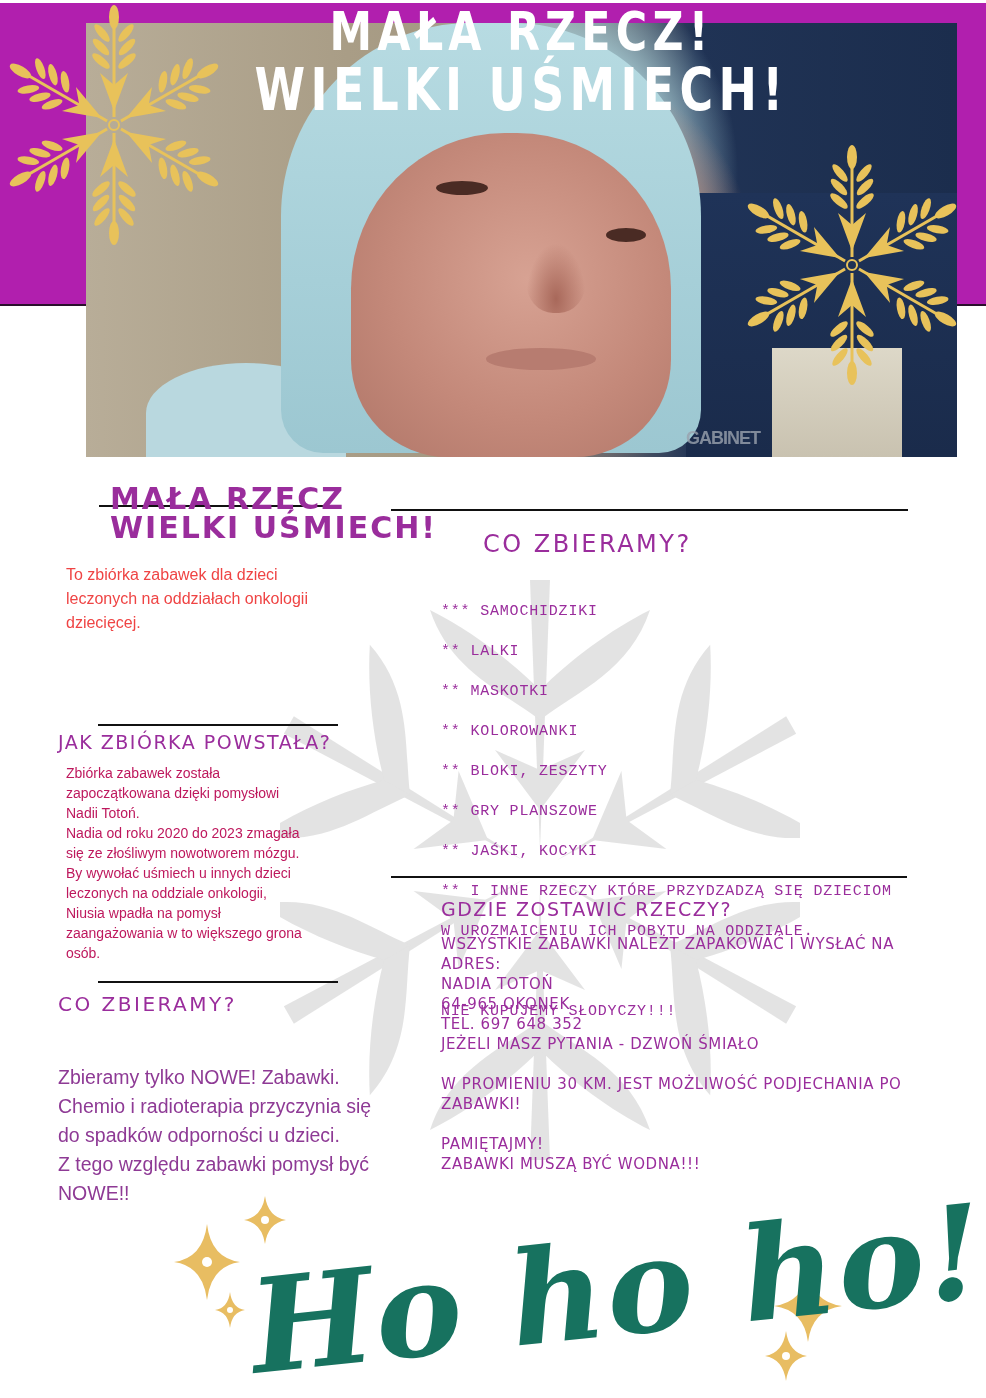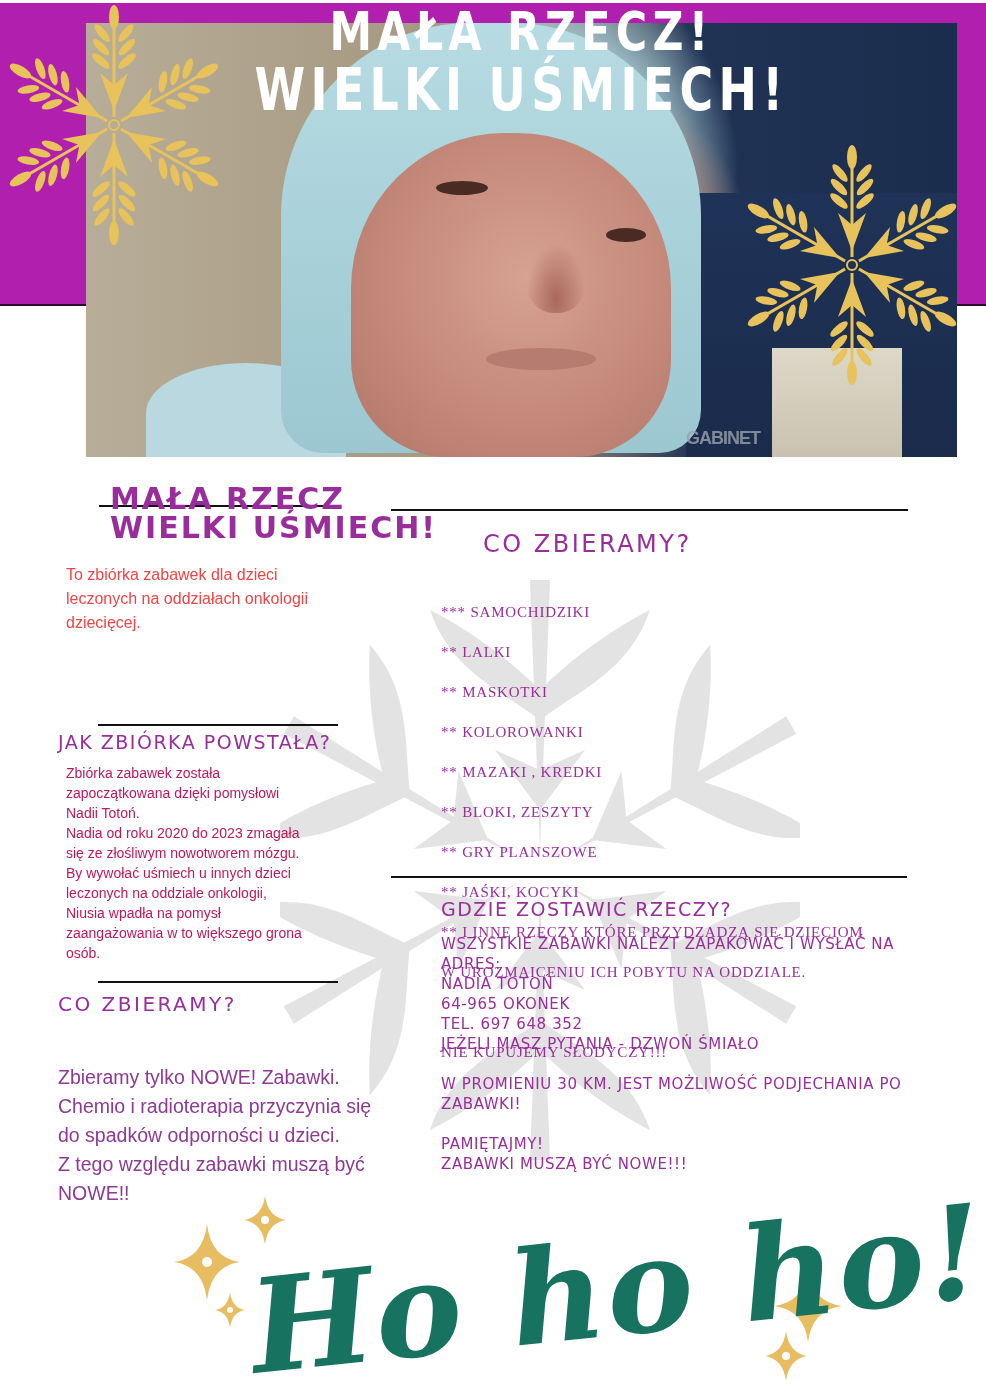--- a/index.html
+++ b/index.html
@@ -95,21 +95,21 @@
     font-size: 14px; line-height: 20px; color: #be185d;
   }
   .new-text {
     position: absolute; left: 58px; top: 1063px; width: 345px;
     font-size: 19.5px; line-height: 29px; color: #8e3a95;
   }
 
   
   .list {
     position: absolute; left: 441px; top: 582px; width: 480px;
-    font-family: Liberation Serif, serif; font-size: 15px; line-height: 20px;
+    font-family: Liberation Mono, monospace; font-size: 15px; line-height: 20px;
     color: #9a2d9c; letter-spacing: .8px; white-space: pre-line;
   }
   .list .item { display: block; }
   .list .gap { display: block; height: 20px; }
 
   .addr-text {
     position: absolute; left: 441px; top: 934px; width: 500px;
     font-family: "DejaVu Sans", sans-serif; font-size: 15px; line-height: 20px;
     color: #9a2d9c; letter-spacing: .6px;
   }
@@ -224,33 +224,32 @@
   <div>osób.</div>
 </div>
 
 <div class="divider" style="left:98px;top:981px;width:240px;"></div>
 <div class="section-heading" style="left:58px;top:992px;font-size:20px;letter-spacing:2.5px;">CO ZBIERAMY?</div>
 
 <div class="new-text">
   <div>Zbieramy tylko NOWE! Zabawki.</div>
   <div>Chemio i radioterapia przyczynia się</div>
   <div>do spadków odporności u dzieci.</div>
-  <div>Z tego względu zabawki muszą być</div>
+  <div>Z tego względu zabawki pomysł być</div>
   <div>NOWE!!</div>
 </div>
 
 <div class="divider" style="left:391px;top:509px;width:517px;"></div>
 <div class="section-heading" style="left:483px;top:530px;font-size:24px;letter-spacing:2.5px;">CO ZBIERAMY?</div>
 
 <div class="list">
   <span class="item">*** SAMOCHIDZIKI</span>
   <span class="item">** LALKI</span>
   <span class="item">** MASKOTKI</span>
   <span class="item">** KOLOROWANKI</span>
-  <span class="item">** MAZAKI , KREDKI</span>
   <span class="item">** BLOKI, ZESZYTY</span>
   <span class="item">** GRY PLANSZOWE</span>
   <span class="item">** JAŚKI, KOCYKI</span>
   <span class="item">** I INNE RZECZY KTÓRE PRZYDZADZĄ SIĘ DZIECIOM</span>
   <span class="item">W UROZMAICENIU ICH POBYTU NA ODDZIALE.</span>
   <span class="gap"></span>
   <span class="item">NIE KUPUJEMY SŁODYCZY!!!</span>
 </div>
 
 <div class="divider" style="left:391px;top:876px;width:516px;"></div>
@@ -261,21 +260,21 @@
   <span class="line">ADRES:</span>
   <span class="line">NADIA TOTOŃ</span>
   <span class="line">64-965 OKONEK</span>
   <span class="line">TEL. 697 648 352</span>
   <span class="line">JEŻELI MASZ PYTANIA - DZWOŃ ŚMIAŁO</span>
   <span class="gap"></span>
   <span class="line">W PROMIENIU 30 KM. JEST MOŻLIWOŚĆ PODJECHANIA PO</span>
   <span class="line">ZABAWKI!</span>
   <span class="gap"></span>
   <span class="line">PAMIĘTAJMY!</span>
-  <span class="line">ZABAWKI MUSZĄ BYĆ NOWE!!!</span>
+  <span class="line">ZABAWKI MUSZĄ BYĆ WODNA!!!</span>
 </div>
 
 <svg class="sparkle" style="left:172px;top:1222px" width="70" height="80" viewBox="-35 -40 70 80">
   <path d="M0,-38 Q4,-4 33,0 Q4,4 0,38 Q-4,4 -33,0 Q-4,-4 0,-38Z" fill="#e8bd62"></path>
     <circle r="5" fill="#fff"></circle>
 </svg>
 <svg class="sparkle" style="left:242px;top:1195px" width="46" height="50" viewBox="-23 -25 46 50">
   <path d="M0,-24 Q3,-3 21,0 Q3,3 0,24 Q-3,3 -21,0 Q-3,-3 0,-24Z" fill="#e8bd62"></path>
     <circle r="4" fill="#fff"></circle>
 </svg>

